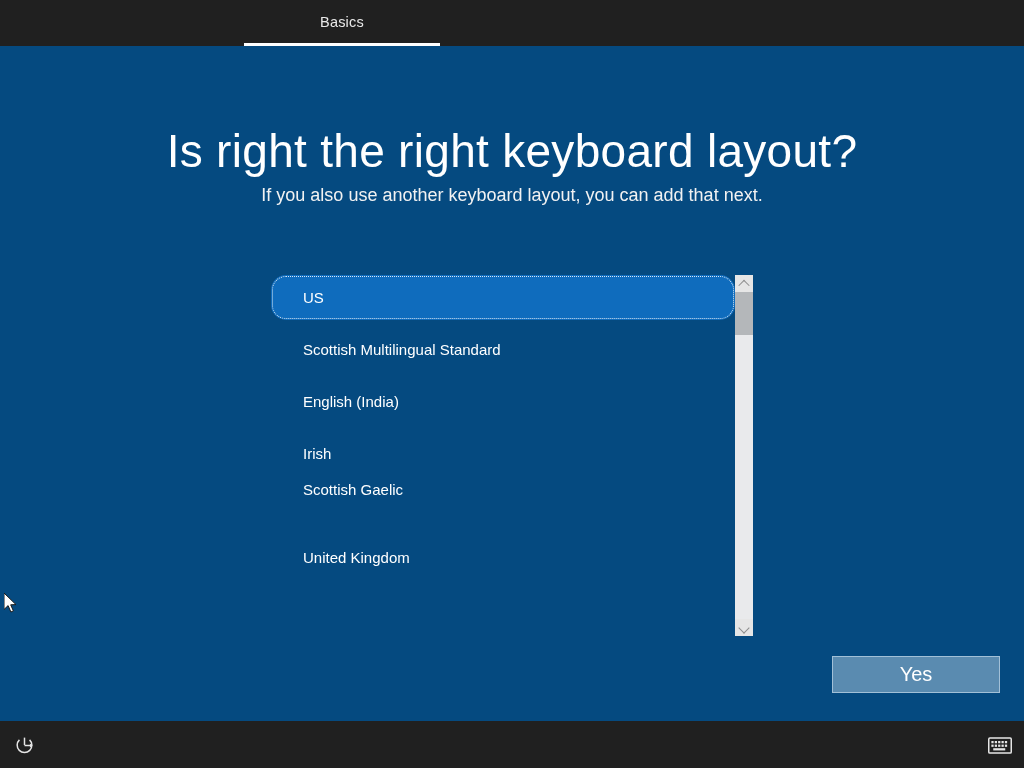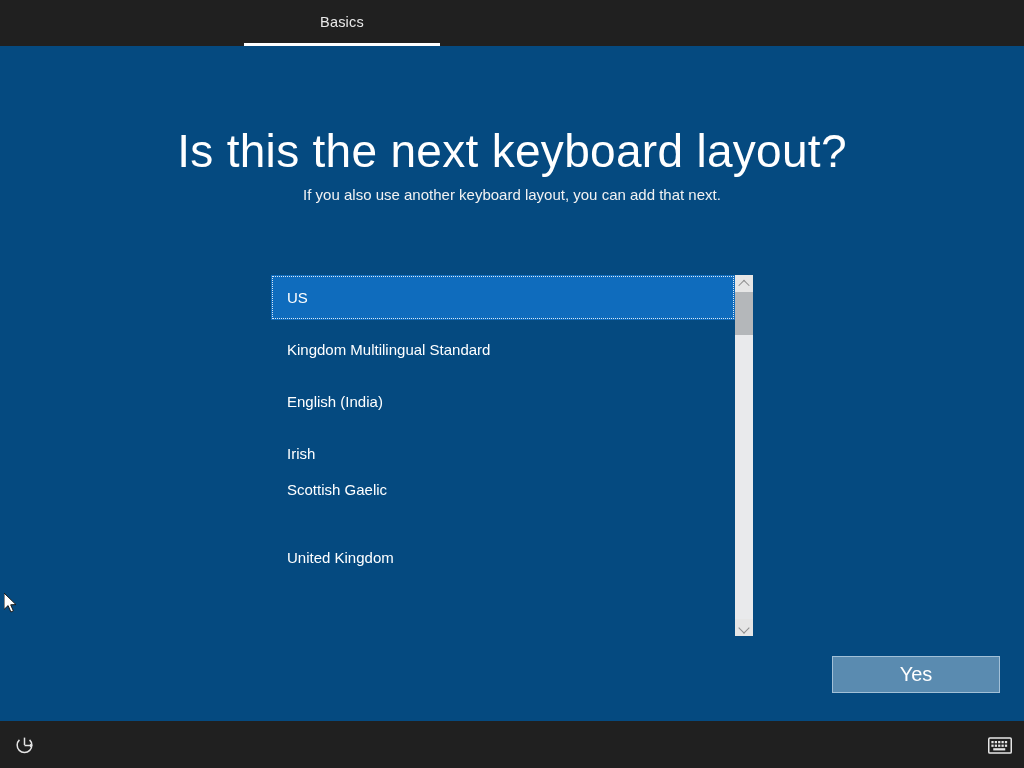--- a/index.html
+++ b/index.html
@@ -72,21 +72,21 @@
     line-height: 56px;
     white-space: nowrap;
   }
 
   #page-subtitle {
     position: absolute;
     left: 0; top: 139px;
     width: 1024px;
     text-align: center;
     color: #f2f2f2;
-    font-size: 15px;
+    font-size: 18px;
     font-weight: 400;
     line-height: 20px;
     white-space: nowrap;
   }
 
   
   #layout-list-wrap {
     position: absolute;
     left: 271px; top: 229px;
     width: 482px; height: 361px;
@@ -99,26 +99,27 @@
     overflow: hidden;
   }
 
   .list-item {
     position: absolute;
     left: 0;
     width: 464px;
     height: 45px;
     display: flex;
     align-items: center;
-    padding-left: 16px;
+    padding-left: 32px;
     box-sizing: border-box;
     color: #ffffff;
     font-size: 15px;
     font-weight: 400;
     white-space: nowrap;
+    border-radius: 15px;
   }
   .list-item.selected {
     background: #0f6cbd;
     outline: 1px dotted #d8e7f5;
     outline-offset: -2px;
   }
 
   
   #list-scrollbar {
     position: absolute;
@@ -213,27 +214,27 @@
 
   <div id="topbar">
     <div id="tabstrip">
       <div id="tab-basics">Basics</div>
       <div id="tab-basics-underline"></div>
     </div>
   </div>
 
   <div id="content">
 
-    <div id="page-title">Is this the next keyboard layout?</div>
+    <div id="page-title">Is right the right keyboard layout?</div>
     <div id="page-subtitle">If you also use another keyboard layout, you can add that next.</div>
 
     <div id="layout-list-wrap">
       <div id="layout-list">
           <div class="list-item selected" style="top: 0px; background: rgb(15, 108, 189);">US</div>
-          <div class="list-item" style="top: 52px;">Kingdom Multilingual Standard</div>
+          <div class="list-item" style="top: 52px;">Scottish Multilingual Standard</div>
           <div class="list-item" style="top: 156px;">Irish</div>
           <div class="list-item" style="top: 104px;">English (India)</div>
           <div class="list-item" style="top: 192px;">Scottish Gaelic</div>
           <div class="list-item" style="top: 260px;">United Kingdom</div>
         </div>
 
       <div id="list-scrollbar">
         <div class="sb-btn" id="sb-up">
           <div class="sb-chevron"></div>
         </div>

